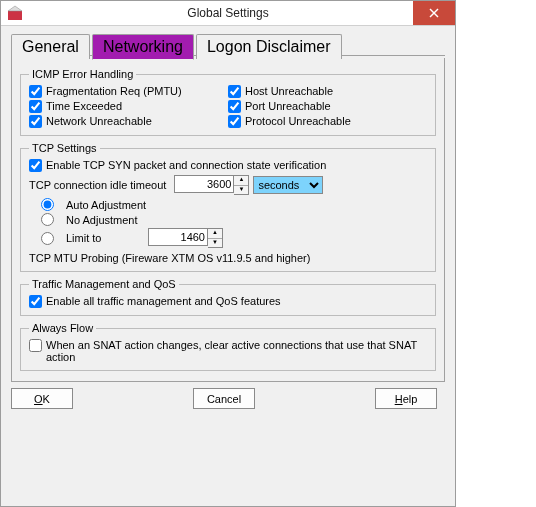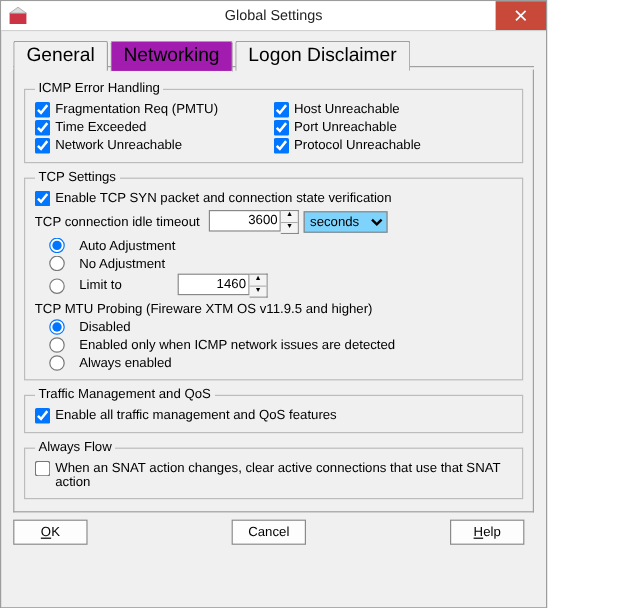--- a/index.html
+++ b/index.html
@@ -299,34 +299,20 @@
               <input class="num-input" value="1460" style="">
               <span class="spin-btns">
                   <div>▲</div>
                   <div>▼</div>
                 </span>
             </span>
           </div>
         </div>
 
         <div class="sub-header">TCP MTU Probing  (Fireware XTM OS v11.9.5 and higher)</div>
-        <div class="indent1">
-          <label class="radio">
-              <input type="radio" name="mtu" checked="" style="">
-              <span>Disabled</span>
-            </label>
-          <label class="radio">
-              <input type="radio" name="mtu" style="">
-              <span>Enabled only when ICMP network issues are detected</span>
-            </label>
-          <label class="radio">
-              <input type="radio" name="mtu" style="">
-              <span>Always enabled</span>
-            </label>
-        </div>
       </fieldset>
 
       <fieldset class="group">
         <legend>Traffic Management and QoS</legend>
         <label class="cb">
             <input type="checkbox" checked="" style="">
             <span>Enable all traffic management and QoS features</span>
           </label>
       </fieldset>
 

